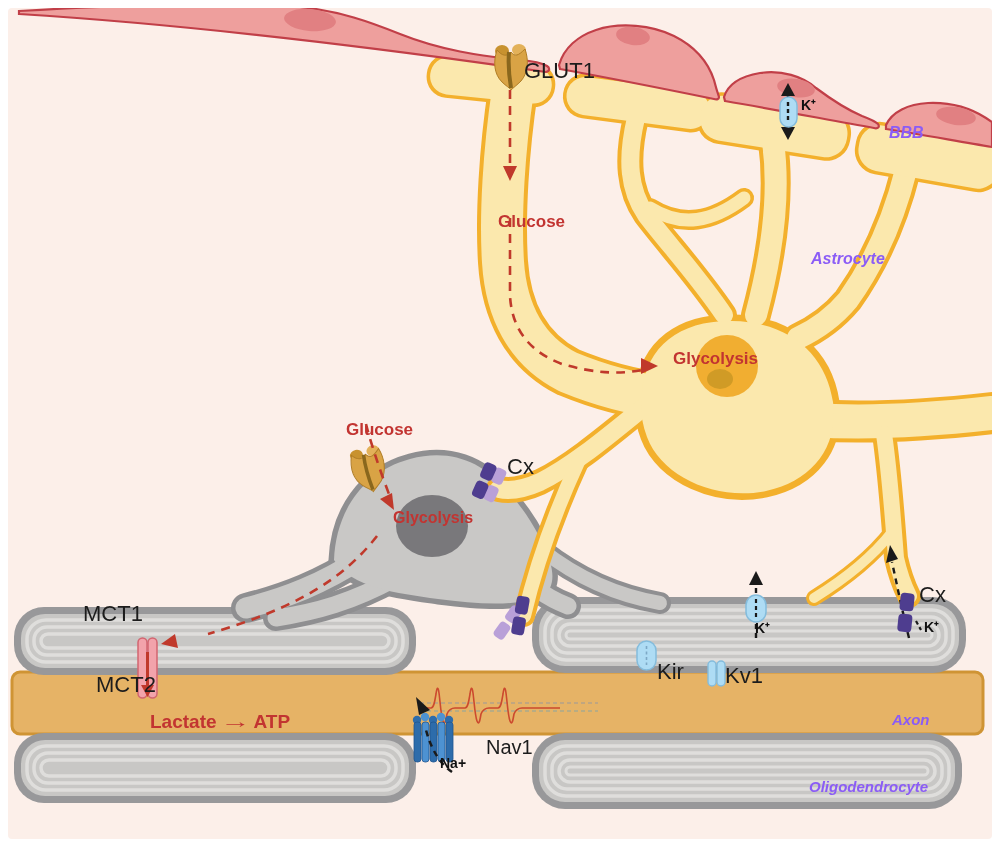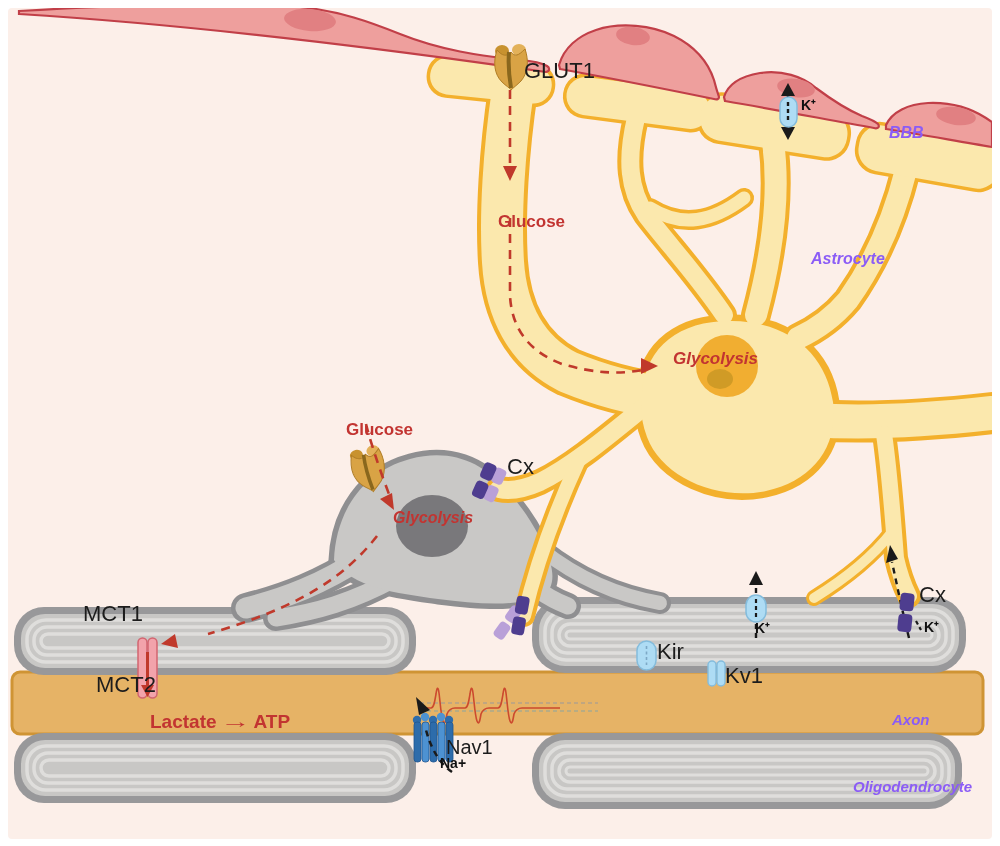--- a/index.html
+++ b/index.html
@@ -1,25 +1,25 @@
 <!DOCTYPE html>
 <html><head>
 <meta charset="utf-8">
 <style>
   html,body{margin:0;padding:0;background:#ffffff;}
   #stage{position:relative;width:1000px;height:846px;background:#ffffff;overflow:hidden;
          font-family:"Liberation Sans",sans-serif;}
   #art{position:absolute;left:0;top:0;}
   .lbl{position:absolute;line-height:1;white-space:nowrap;}
   .dark{color:#1c1c1c;font-size:22px;font-weight:400;}
-  .dark.md{font-size:20px;}
+  .dark.md{font-size:20px;margin-left:40px;}
   .ital{color:#8b5cf6;font-weight:bold;font-style:italic;font-size:16px;}
   .ital.sm{font-size:15px;text-align:center;}
   .red{color:#c23431;font-weight:bold;font-size:17px;margin-top:20px;}
-  .redital{color:#c23431;font-weight:bold;font-style:italic;font-size:17px;}
+  .redital{color:#c23431;font-weight:bold;font-size:17px;}
   .redital.sm{font-size:16px;}
   .k{color:#101010;font-weight:bold;font-size:14px;}
   .lactate-row{display:flex;gap:9px;align-items:center;font-size:19px;}
   .rarrow{display:inline-block;transform:scaleX(1.6);font-weight:bold;}
 </style>
 </head>
 <body>
 
 <div id="stage">
 <svg id="art" width="1000" height="846" viewBox="0 0 1000 846">
@@ -275,20 +275,20 @@
   <span class="lbl dark" style="left:96px;top:674px">MCT2</span>
 
   <div class="lbl red lactate-row" style="left:150px;top:692px">
     <span>Lactate</span>
     <span class="rarrow">→</span>
     <span>ATP</span>
   </div>
 
   <span class="lbl dark md" style="left:446px;top:737px">Nav1</span>
   <span class="lbl k" style="left:440px;top:756px">Na+</span>
-  <span class="lbl dark" style="left:657px;top:641px">Kir</span>
+  <span class="lbl dark" style="left:657px;top:661px">Kir</span>
   <span class="lbl dark" style="left:725px;top:665px">Kv1</span>
   <span class="lbl k" style="left:755px;top:621px">K⁺</span>
   <span class="lbl dark" style="left:919px;top:584px">Cx</span>
   <span class="lbl k" style="left:924px;top:620px">K⁺</span>
   <span class="lbl ital sm" style="left:892px;top:712px">Axon</span>
-  <span class="lbl ital sm" style="left:853px;top:779px">Oligodendrocyte</span>
+  <span class="lbl ital sm" style="left:809px;top:779px">Oligodendrocyte</span>
 </div>
 
 </body></html>

